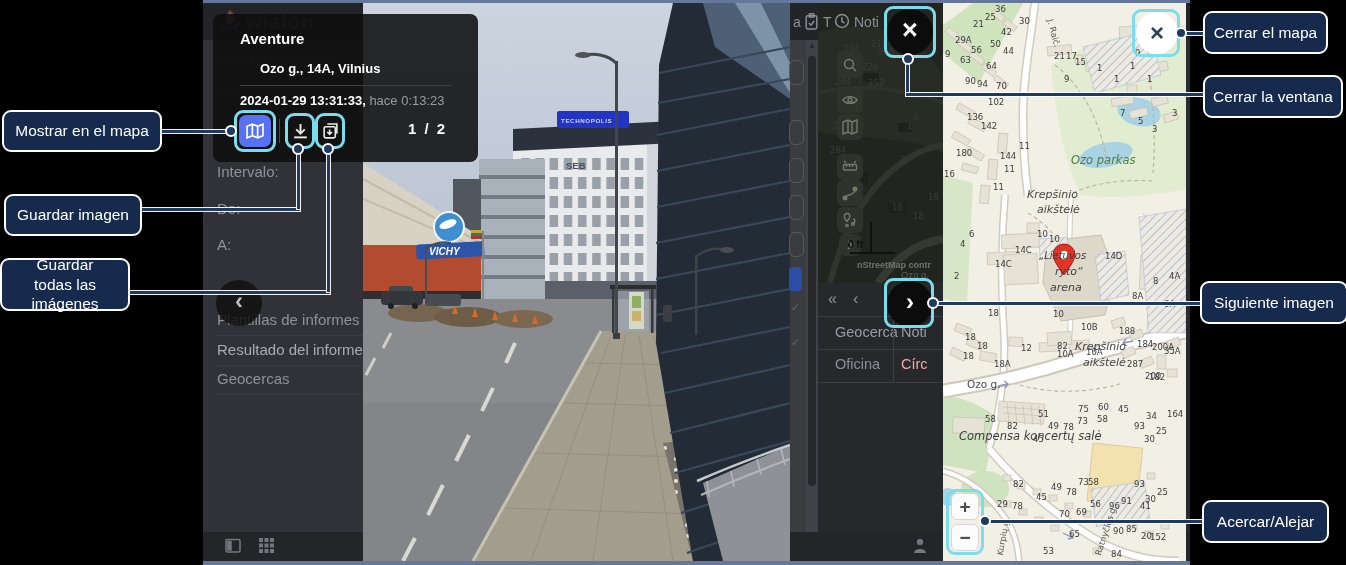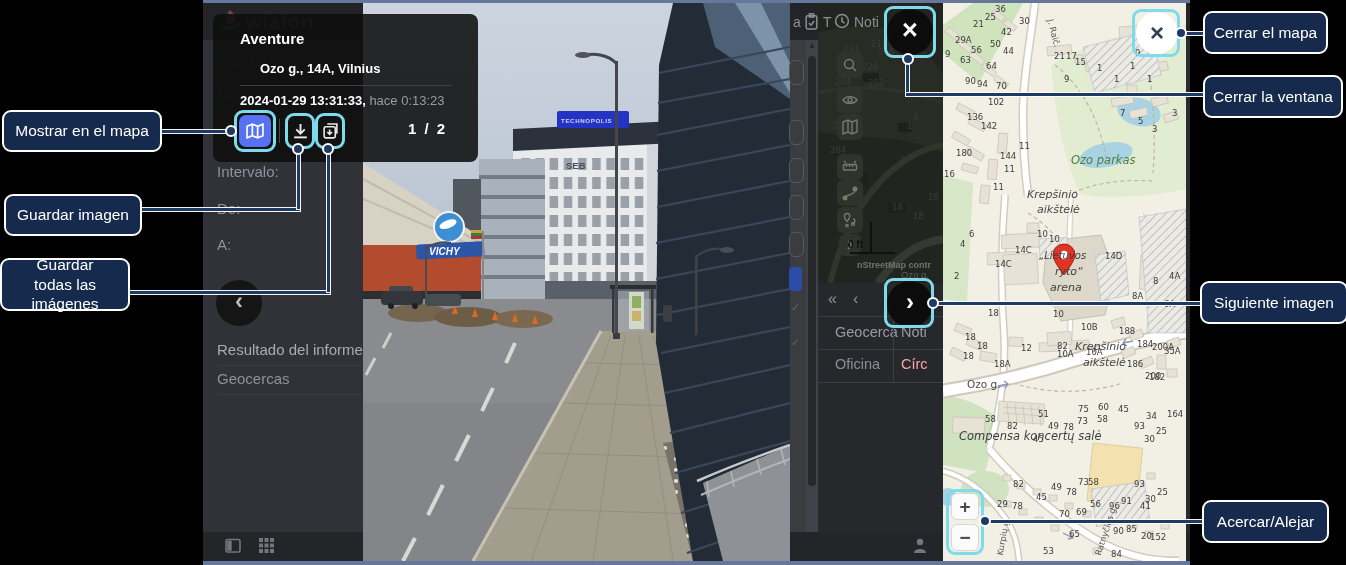--- a/index.html
+++ b/index.html
@@ -67,20 +67,21 @@
       </svg>
   </span>
   <div class="abs" style="left:854px;top:14px;color:#8c8f95;font-size:14px;z-index:8;">Noti</div>
 
   <div class="abs" style="left:203px;top:40px;width:160px;height:492px;background:#303238;"></div>
   <div class="abs" style="left:217px;top:53px;font-size:14px;color:#3f434b;z-index:1;">Plantilla de informe</div>
   <div class="abs" style="left:217px;top:85px;font-size:14px;color:#3f434b;z-index:1;">Obj</div>
   <div class="dimtext" style="left:217px;top:163px;">Intervalo:</div>
   <div class="dimtext" style="left:217px;top:200px;">De:</div>
   <div class="dimtext" style="left:217px;top:236px;">A:</div>
+  <div class="abs" style="left:217px;top:311px;width:146px;font-size:15px;color:#8f929a;padding-bottom:7px;border-bottom:1px solid #3a3c41;">Plantillas de informes</div>
   <div class="abs" style="left:217px;top:341px;width:146px;font-size:15px;color:#a9acb3;padding-bottom:7px;border-bottom:1px solid #3a3c41;">Resultado del informe</div>
   <div class="abs" style="left:217px;top:370px;width:146px;font-size:15px;color:#8f929a;padding-bottom:7px;border-bottom:1px solid #3a3c41;">Geocercas</div>
 
   <div class="abs" style="left:203px;top:532px;width:987px;height:29px;background:#232529;"></div>
   <span class="abs" style="left:225px;top:538px;z-index:2;">
     <svg width="17" height="16" viewBox="0 0 17 16">
         <rect x="1" y="1.5" width="14" height="12.5" rx="1.5" stroke="#73767c" stroke-width="1.6" fill="none"></rect>
         <rect x="2.2" y="2.7" width="4.5" height="10" fill="#73767c"></rect>
       </svg>
   </span>
@@ -565,21 +566,21 @@
         <span class="mlabel" style="left: 20px; top: 349px;">18</span>
         <span class="mlabel" style="left: 78px; top: 341px;">12</span>
         <span class="mlabel" style="left: 114px; top: 347px;">10A</span>
         <span class="mlabel" style="left: 143px; top: 345px;">10A</span>
         <span class="mlabel" style="left: 51px; top: 357px;">18A</span>
         <span class="mlabel" style="left: 209px; top: 340px;">200A</span>
         <span class="mlabel" style="left: 202px; top: 369px;">200</span>
         <span class="mlabel" style="left: 176px; top: 324px;">188</span>
         <span class="mlabel" style="left: 194px; top: 337px;">184</span>
         <span class="mlabel" style="left: 221px; top: 344px;">35A</span>
-        <span class="mlabel" style="left: 184px; top: 357px;">186</span>
+        <span class="mlabel" style="left: 184px; top: 357px;">287</span>
         <span class="mlabel" style="left: 206px; top: 370px;">182</span>
         <span class="mlabel" style="left: 114px; top: 339px;">82</span>
         <span class="mlabel" style="left: 42px; top: 412px;">58</span>
         <span class="mlabel" style="left: 64px; top: 419px;">82</span>
         <span class="mlabel" style="left: 95px; top: 407px;">51</span>
         <span class="mlabel" style="left: 105px; top: 419px;">49</span>
         <span class="mlabel" style="left: 120px; top: 420px;">78</span>
         <span class="mlabel" style="left: 90px; top: 432px;">45</span>
         <span class="mlabel" style="left: 135px; top: 402px;">75</span>
         <span class="mlabel" style="left: 134px; top: 414px;">73</span>

